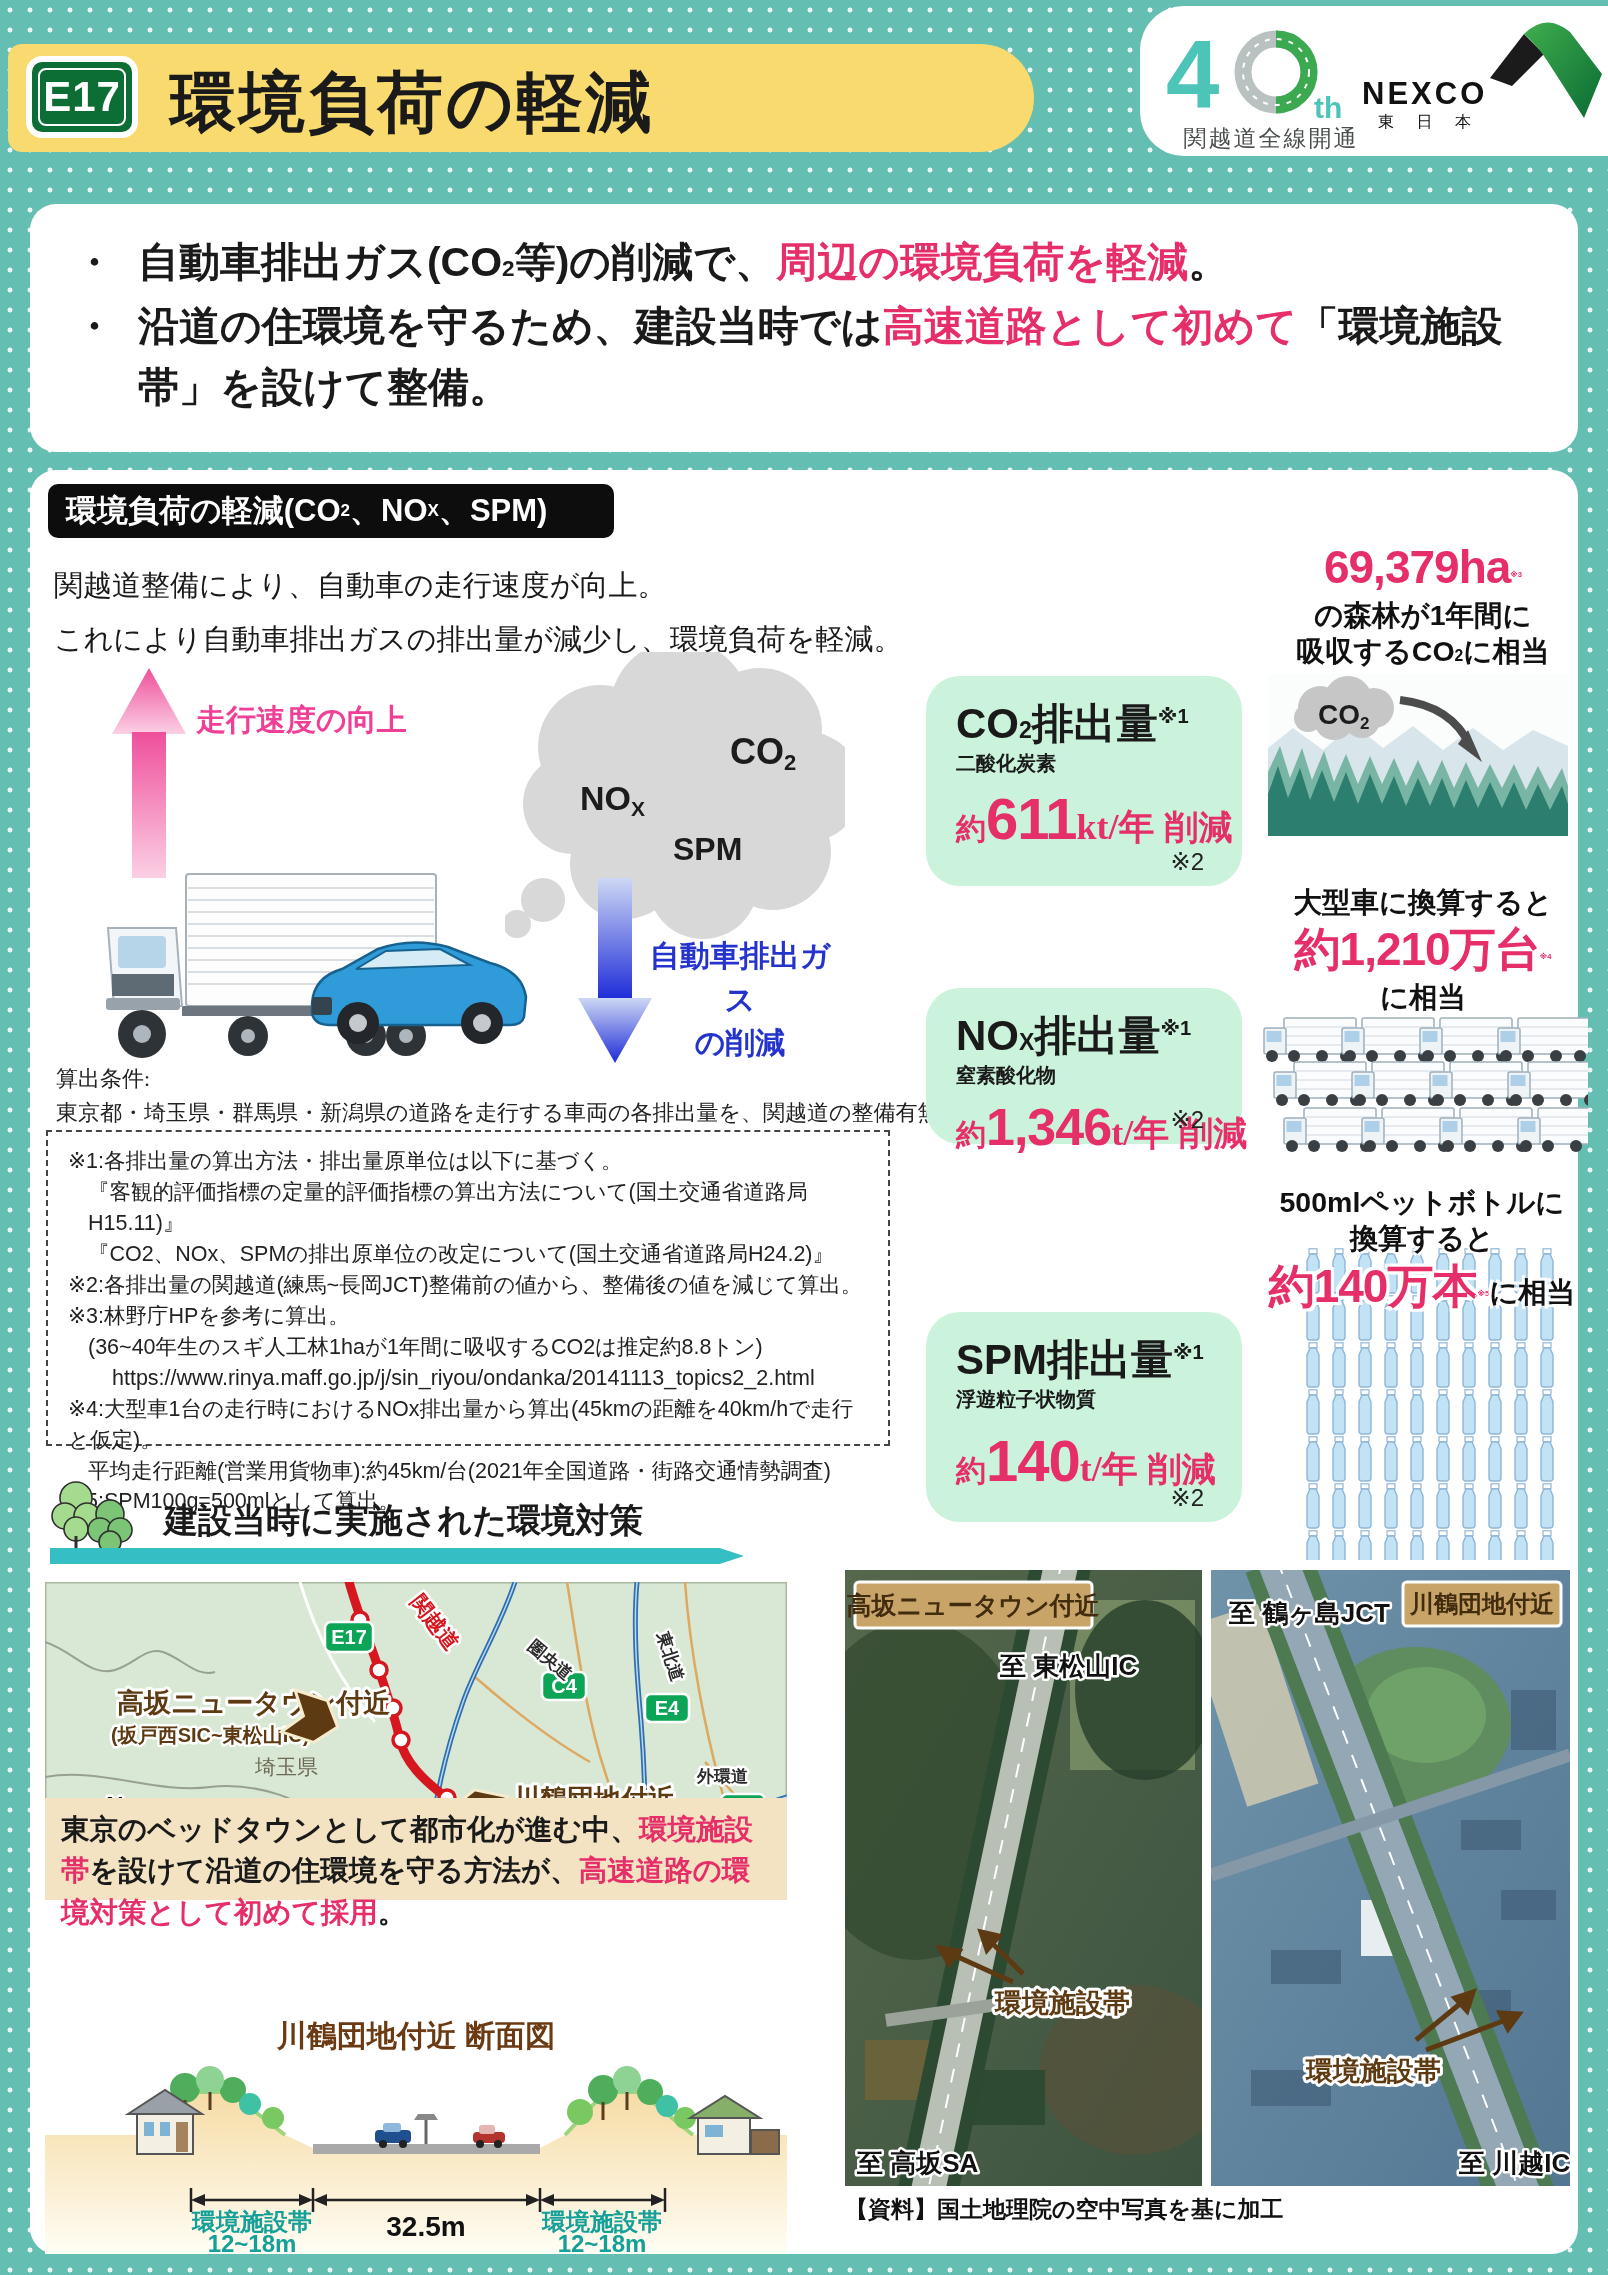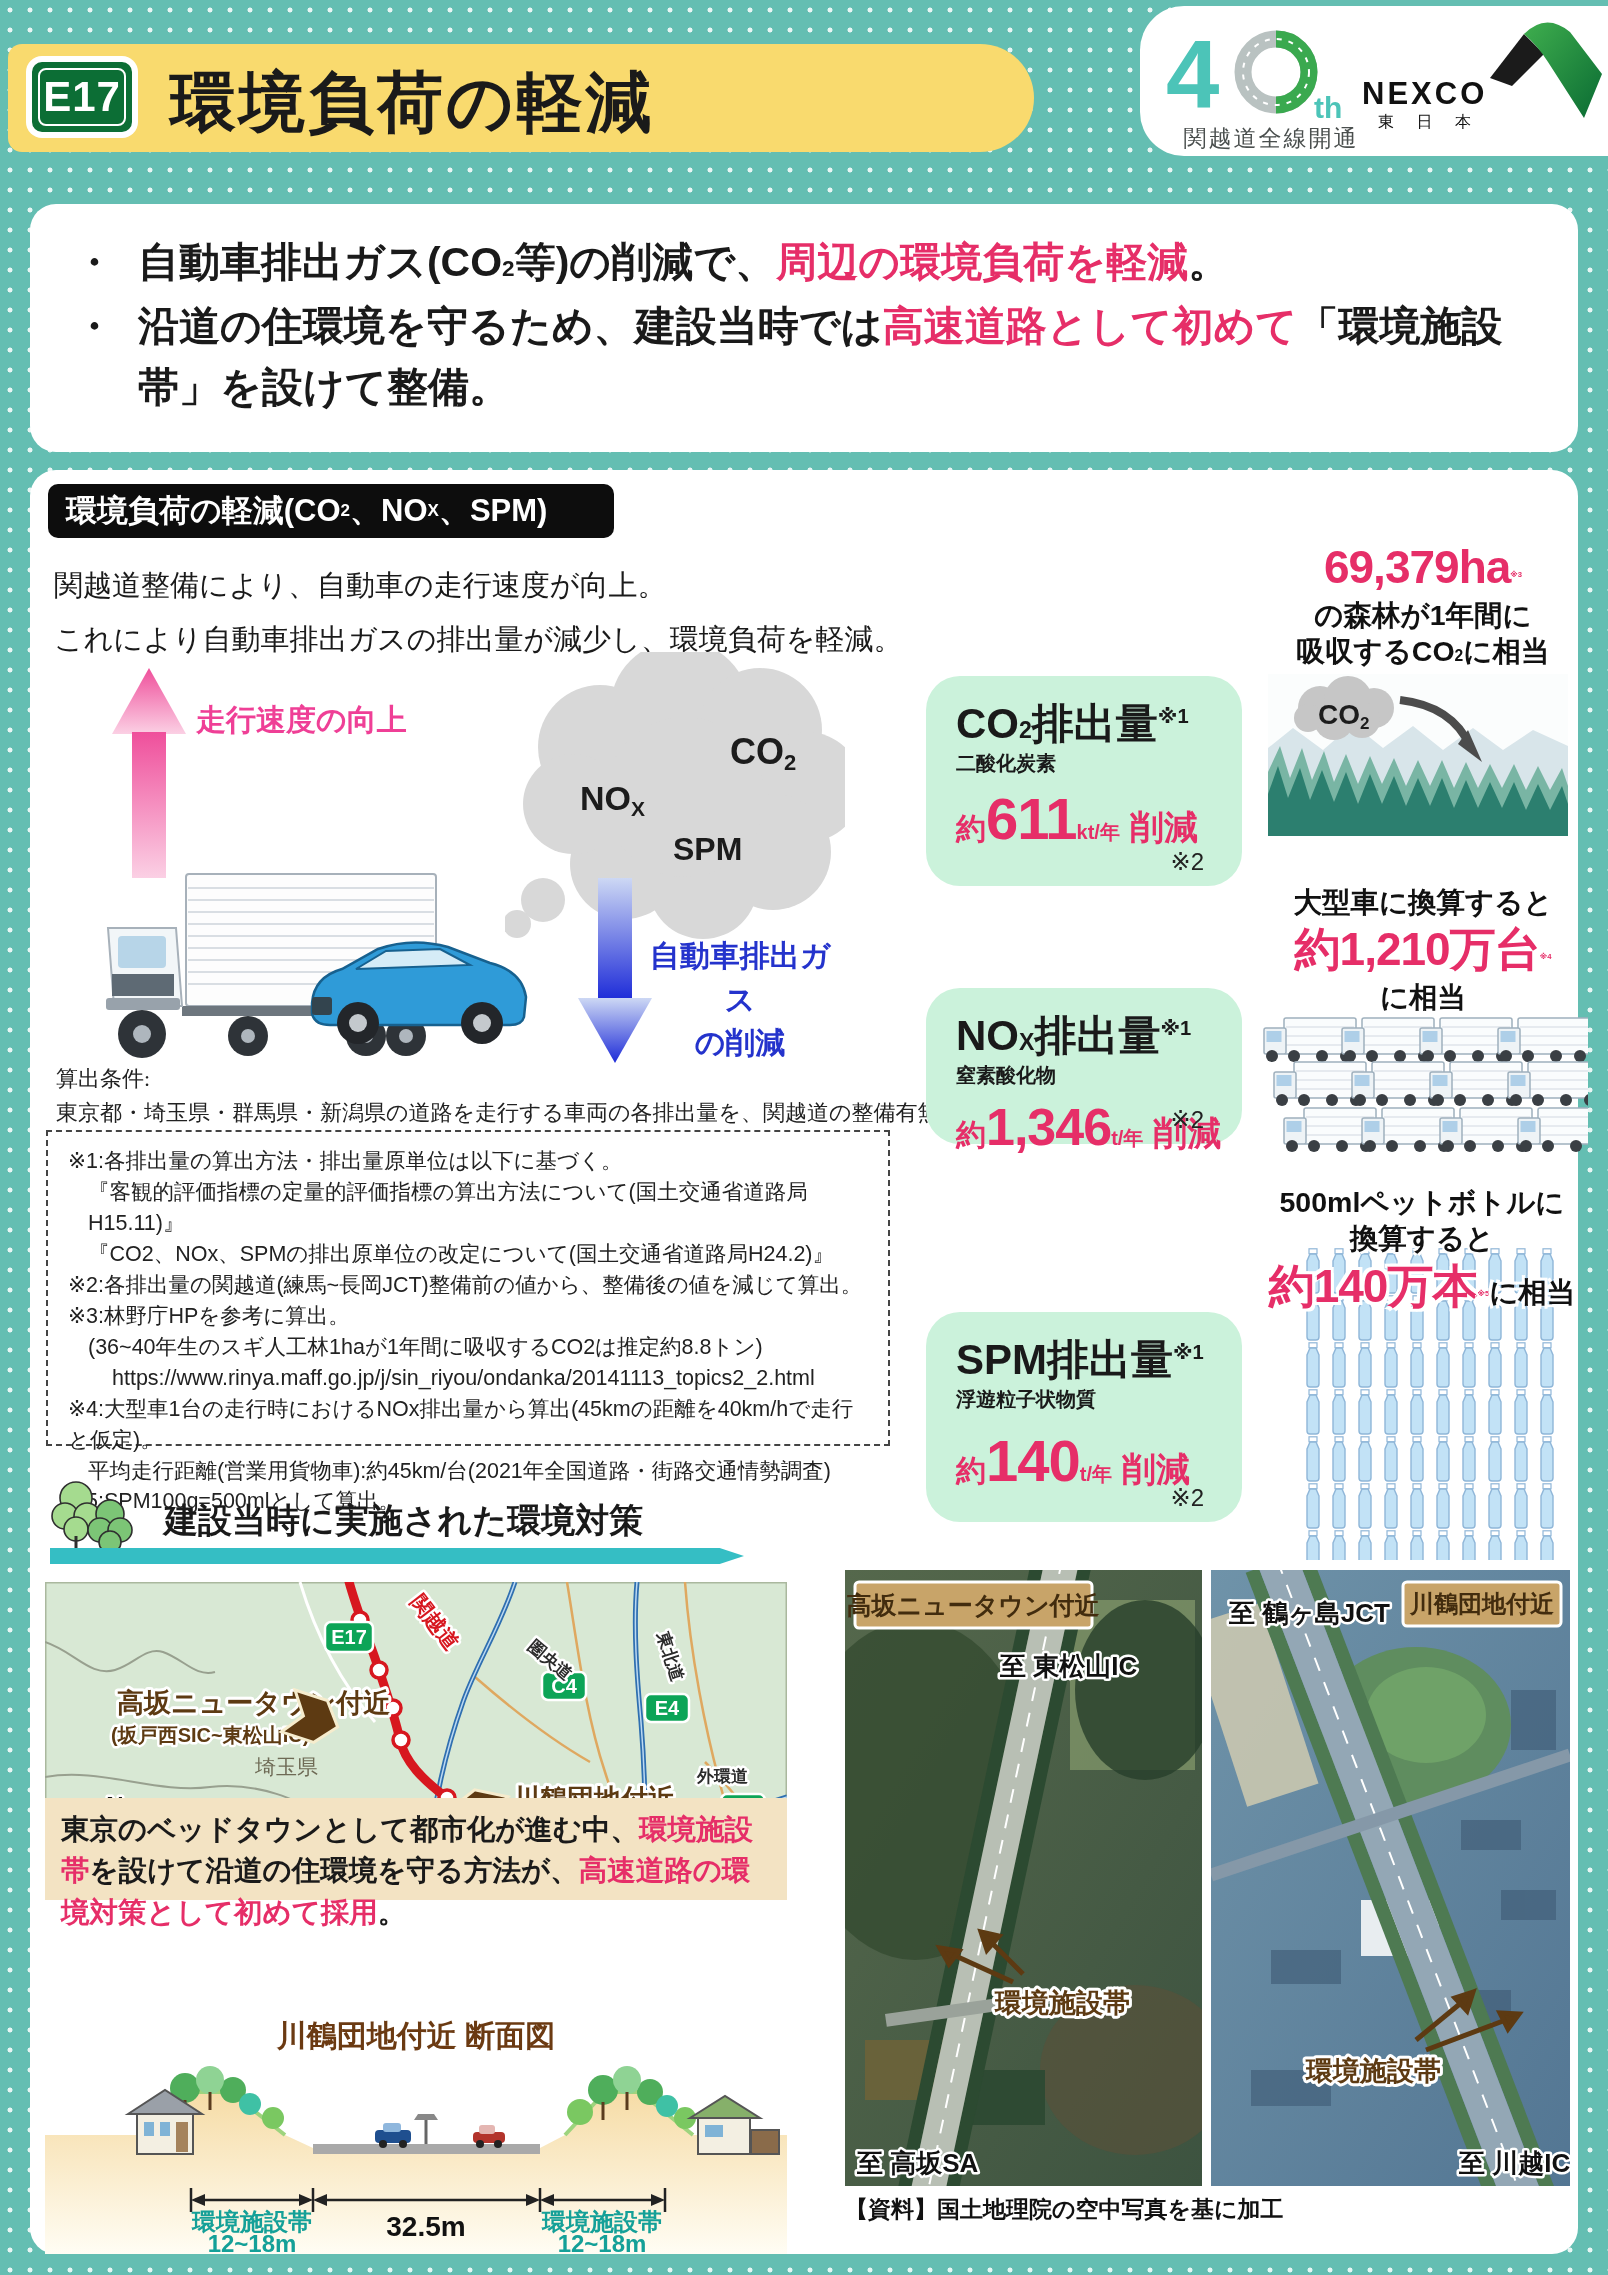--- a/index.html
+++ b/index.html
@@ -40,21 +40,21 @@
             padding:14px 20px;font-size:21.5px;line-height:1.44;color:#222;}
   .fn-ind1{margin-left:20px;}
   .fn-ind2{margin-left:44px;}
   
   .metric-box{position:absolute;left:926px;width:316px;background:#cbf2db;border-radius:34px;box-sizing:border-box;padding:26px 0 0 30px;margin-top:48px;}
   .metric-name{font-size:42px;font-weight:700;line-height:1.05;}
   .metric-alias{font-size:20px;margin-top:4px;font-weight:700;}
   .metric-value{margin-top:8px;color:#e62e68;font-weight:700;white-space:nowrap;}
   .mv-approx{font-size:30px;}
   .mv-num{font-size:58px;letter-spacing:-1px;}
-  .mv-unit{font-size:20px;}
+  .mv-unit{font-size:36px;font-family:Liberation Serif, serif;}
   .mv-action{font-size:34px;margin-left:10px;}
   .metric-note{position:absolute;right:38px;bottom:10px;font-size:24px;color:#222;}
   .equiv{position:absolute;text-align:center;line-height:1.28;}
   .equiv-line{font-size:28.5px;font-weight:700;color:#111;}
   .equiv-value{font-size:46px;font-weight:700;color:#e62e68;letter-spacing:-1px;}
   
   .sec-title{position:absolute;left:164px;top:1498px;font-size:34px;font-weight:700;}
   .teal-bar{position:absolute;left:50px;top:1548px;width:694px;height:16px;background:#35bec4;
             clip-path:polygon(0 0,96.5% 0,100% 50%,96.5% 100%,0 100%);}
   .beige-box{position:absolute;left:45px;top:1798px;width:742px;height:102px;background:#f3e3c3;box-sizing:border-box;

